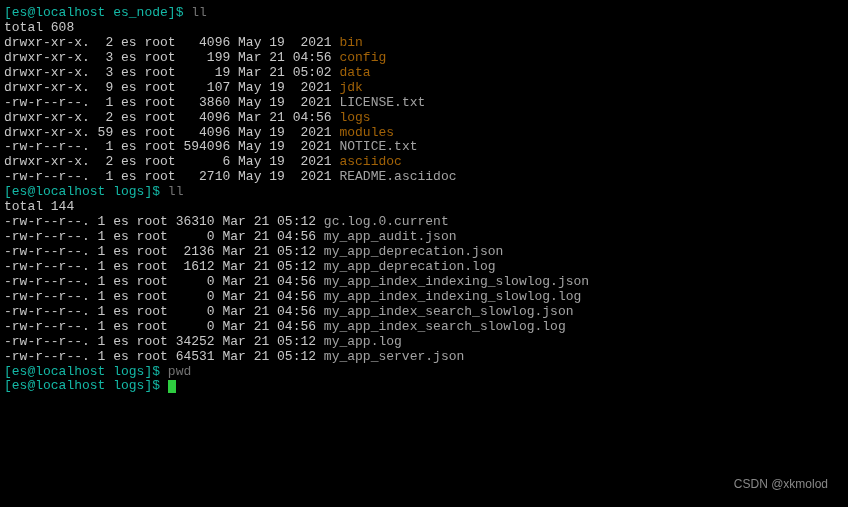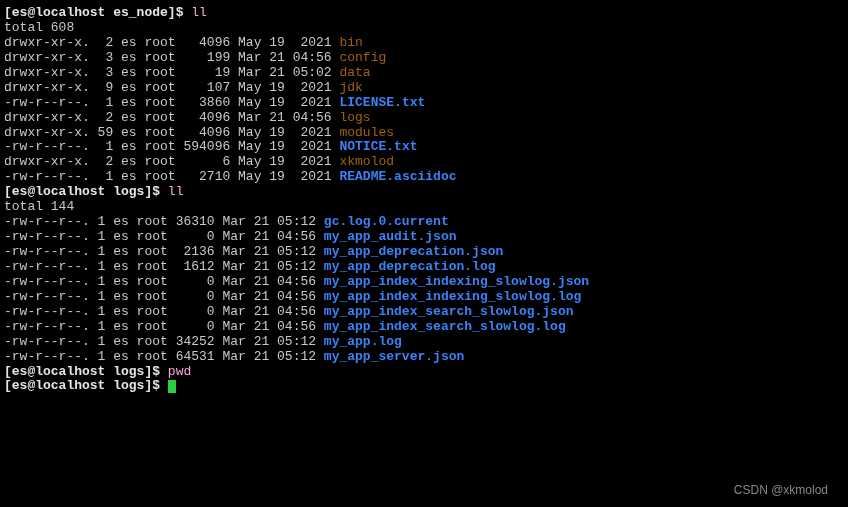--- a/index.html
+++ b/index.html
@@ -9,34 +9,34 @@
       font-size: 13px;
       line-height: 1.15;
       color: #c8c8c8;
       width: 848px;
       height: 507px;
       padding: 6px 4px;
       position: relative;
       overflow: hidden;
     }
     .line { white-space: pre; }
-    .prompt { color: #e5e5e5; font-weight: bold; }
-    .cmd { color: #f9a8d4; }
+    .prompt { color: #14b8a6; }
+    .cmd { color: #737373; }
     .dir-name { color: #a16207; }
-    .white { color: #3b82f6; font-weight: bold; }
+    .white { color: #a3a3a3; }
     .cursor {
       display: inline-block;
       width: 8px;
       height: 13px;
       background: #2ecc40;
       vertical-align: text-bottom;
     }
     .watermark {
       position: absolute;
-      bottom: 9px;
+      bottom: 15px;
       right: 20px;
       color: #888;
       font-family: Arial, sans-serif;
       font-size: 12px;
       margin-top: 32px;
     }
   </style>
 </head>
 <body>
 
@@ -44,21 +44,21 @@
     <div class="line"><span class="prompt">[es@localhost es_node]$ </span><span class="cmd">ll</span></div>
     <div class="line">total 608</div>
     <div class="line"><span>drwxr-xr-x.  2 es root   4096 May 19  2021 </span><span class="dir-name">bin</span></div>
     <div class="line"><span>drwxr-xr-x.  3 es root    199 Mar 21 04:56 </span><span class="dir-name">config</span></div>
     <div class="line"><span>drwxr-xr-x.  3 es root     19 Mar 21 05:02 </span><span class="dir-name">data</span></div>
     <div class="line"><span>drwxr-xr-x.  9 es root    107 May 19  2021 </span><span class="dir-name">jdk</span></div>
     <div class="line"><span>-rw-r--r--.  1 es root   3860 May 19  2021 </span><span class="white">LICENSE.txt</span></div>
     <div class="line"><span>drwxr-xr-x.  2 es root   4096 Mar 21 04:56 </span><span class="dir-name">logs</span></div>
     <div class="line"><span>drwxr-xr-x. 59 es root   4096 May 19  2021 </span><span class="dir-name">modules</span></div>
     <div class="line"><span>-rw-r--r--.  1 es root 594096 May 19  2021 </span><span class="white">NOTICE.txt</span></div>
-    <div class="line"><span>drwxr-xr-x.  2 es root      6 May 19  2021 </span><span class="dir-name">xkmolod</span></div>
+    <div class="line"><span>drwxr-xr-x.  2 es root      6 May 19  2021 </span><span class="dir-name">asciidoc</span></div>
     <div class="line"><span>-rw-r--r--.  1 es root   2710 May 19  2021 </span><span class="white">README.asciidoc</span></div>
     <div class="line"><span class="prompt">[es@localhost logs]$ </span><span class="cmd">ll</span></div>
     <div class="line">total 144</div>
     <div class="line"><span>-rw-r--r--. 1 es root 36310 Mar 21 05:12 </span><span class="white">gc.log.0.current</span></div>
     <div class="line"><span>-rw-r--r--. 1 es root     0 Mar 21 04:56 </span><span class="white">my_app_audit.json</span></div>
     <div class="line"><span>-rw-r--r--. 1 es root  2136 Mar 21 05:12 </span><span class="white">my_app_deprecation.json</span></div>
     <div class="line"><span>-rw-r--r--. 1 es root  1612 Mar 21 05:12 </span><span class="white">my_app_deprecation.log</span></div>
     <div class="line"><span>-rw-r--r--. 1 es root     0 Mar 21 04:56 </span><span class="white">my_app_index_indexing_slowlog.json</span></div>
     <div class="line"><span>-rw-r--r--. 1 es root     0 Mar 21 04:56 </span><span class="white">my_app_index_indexing_slowlog.log</span></div>
     <div class="line"><span>-rw-r--r--. 1 es root     0 Mar 21 04:56 </span><span class="white">my_app_index_search_slowlog.json</span></div>

